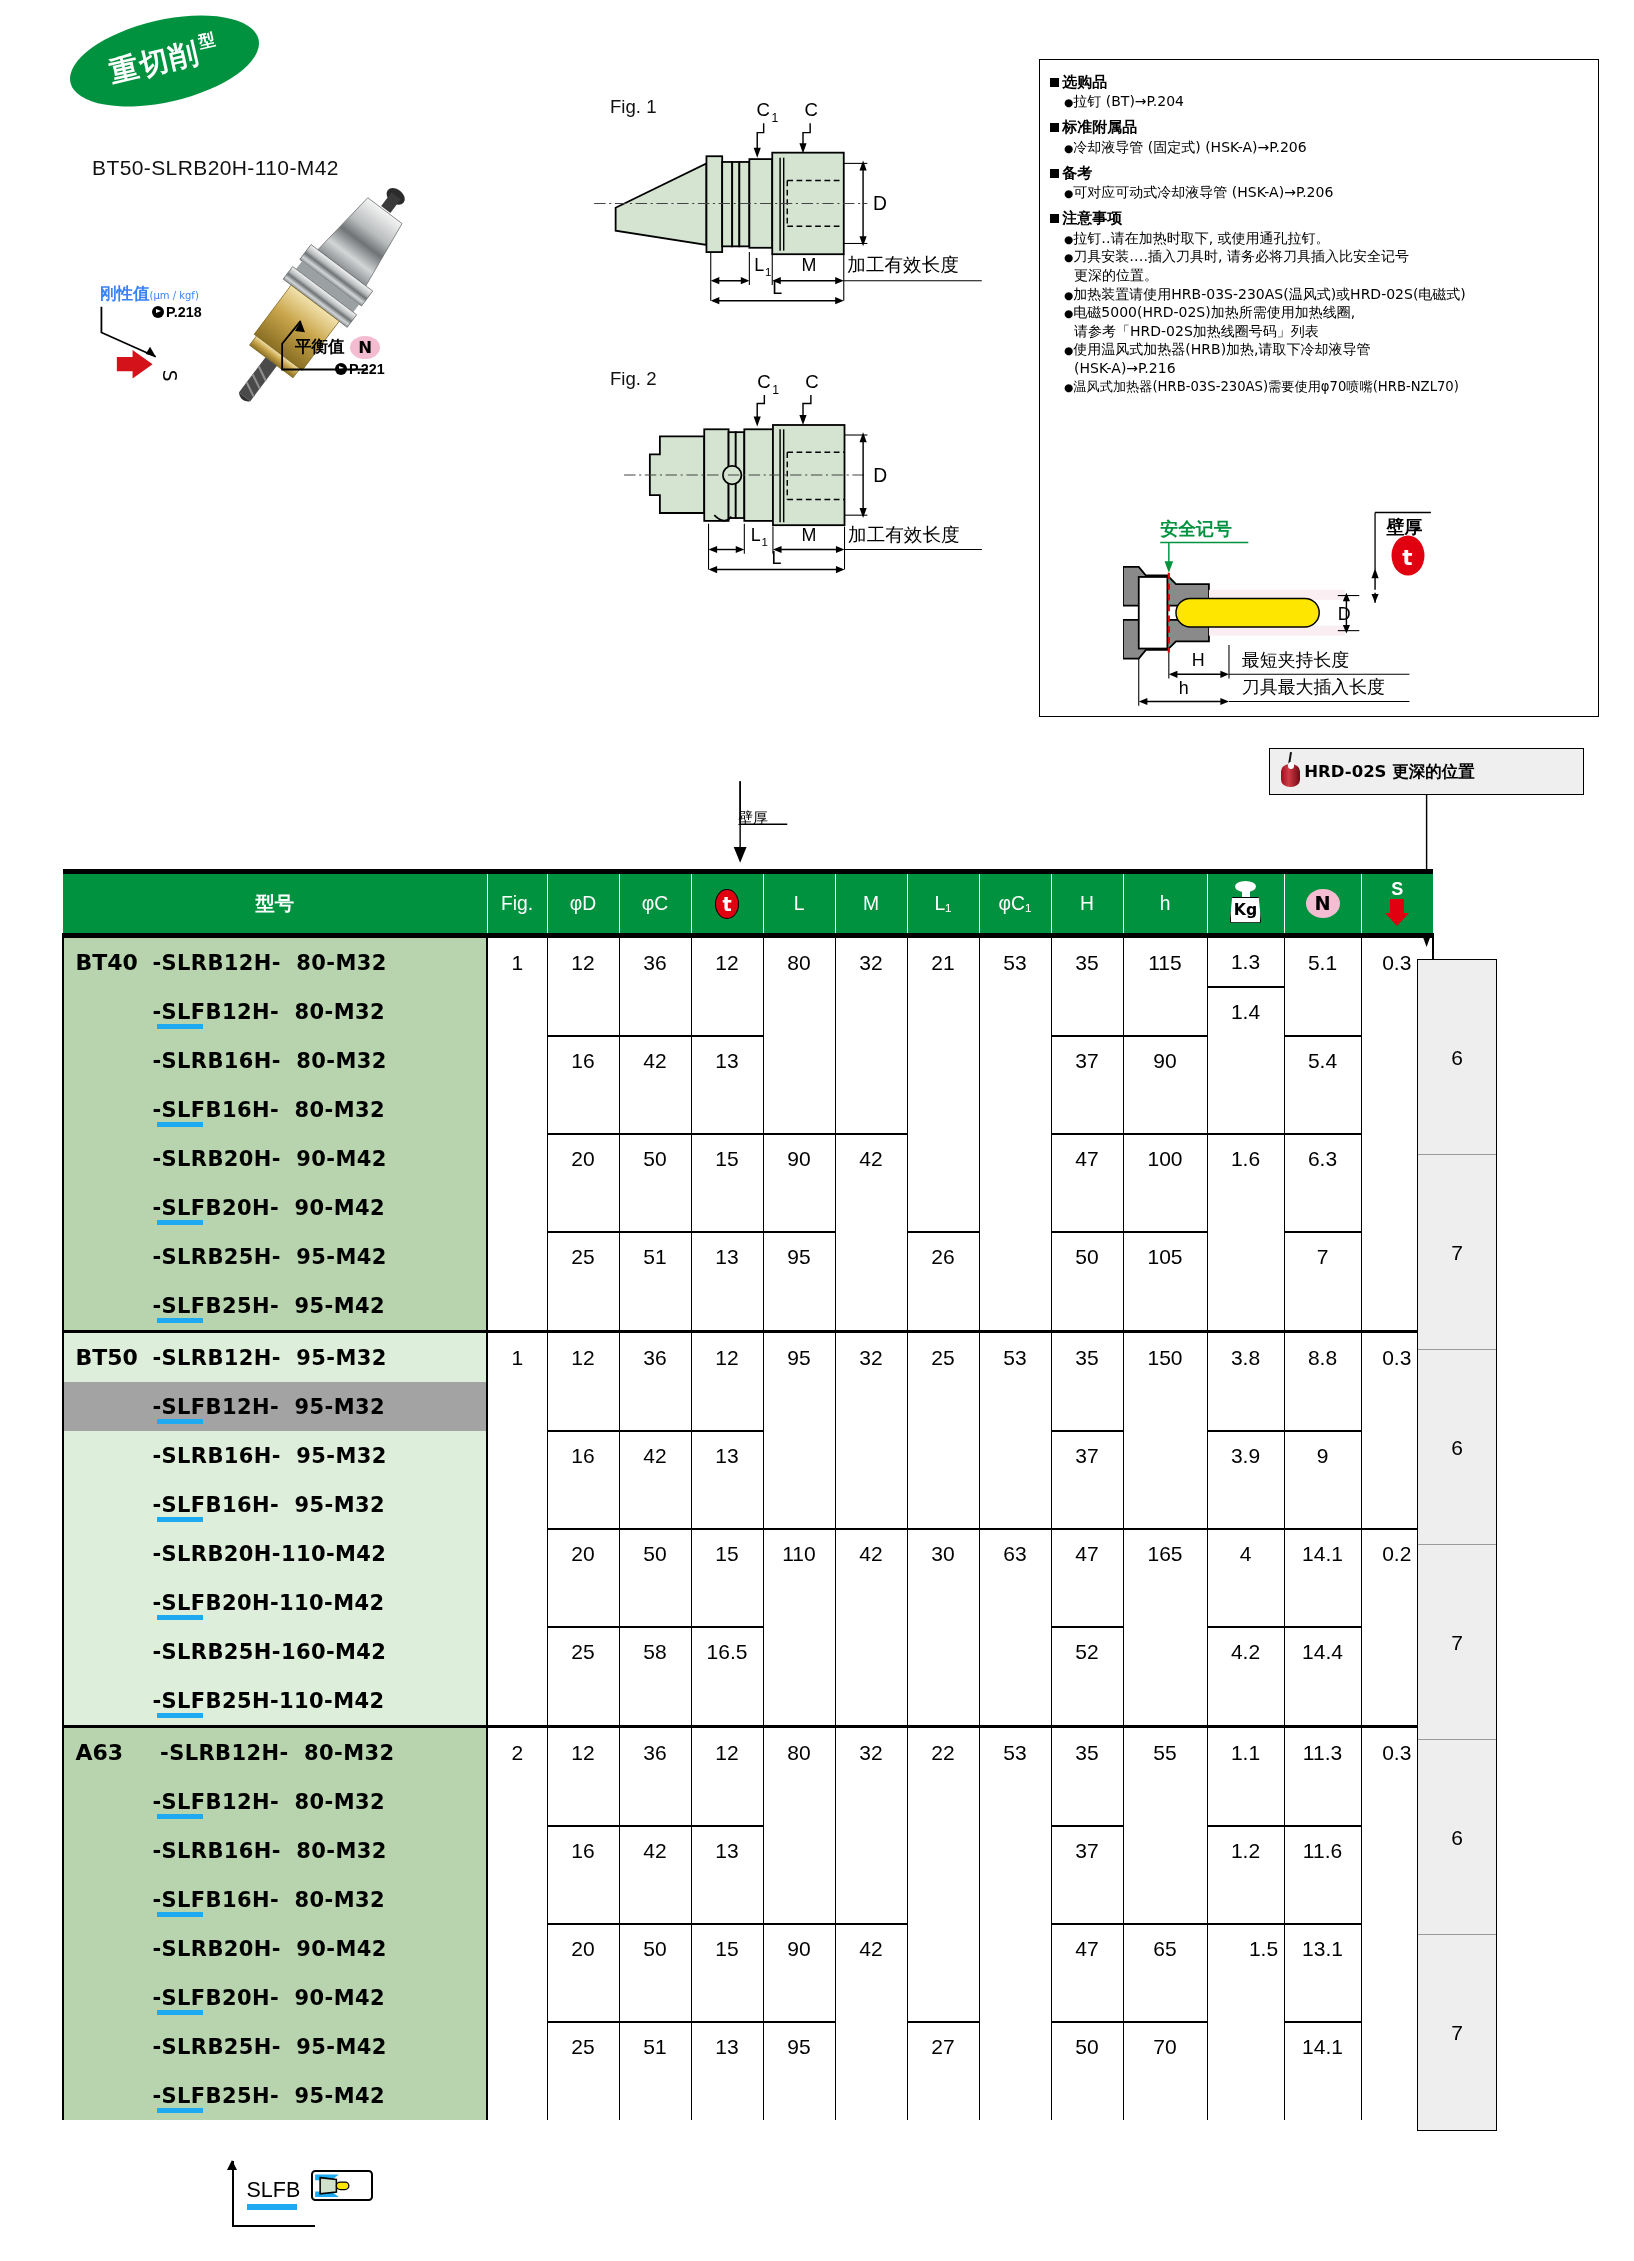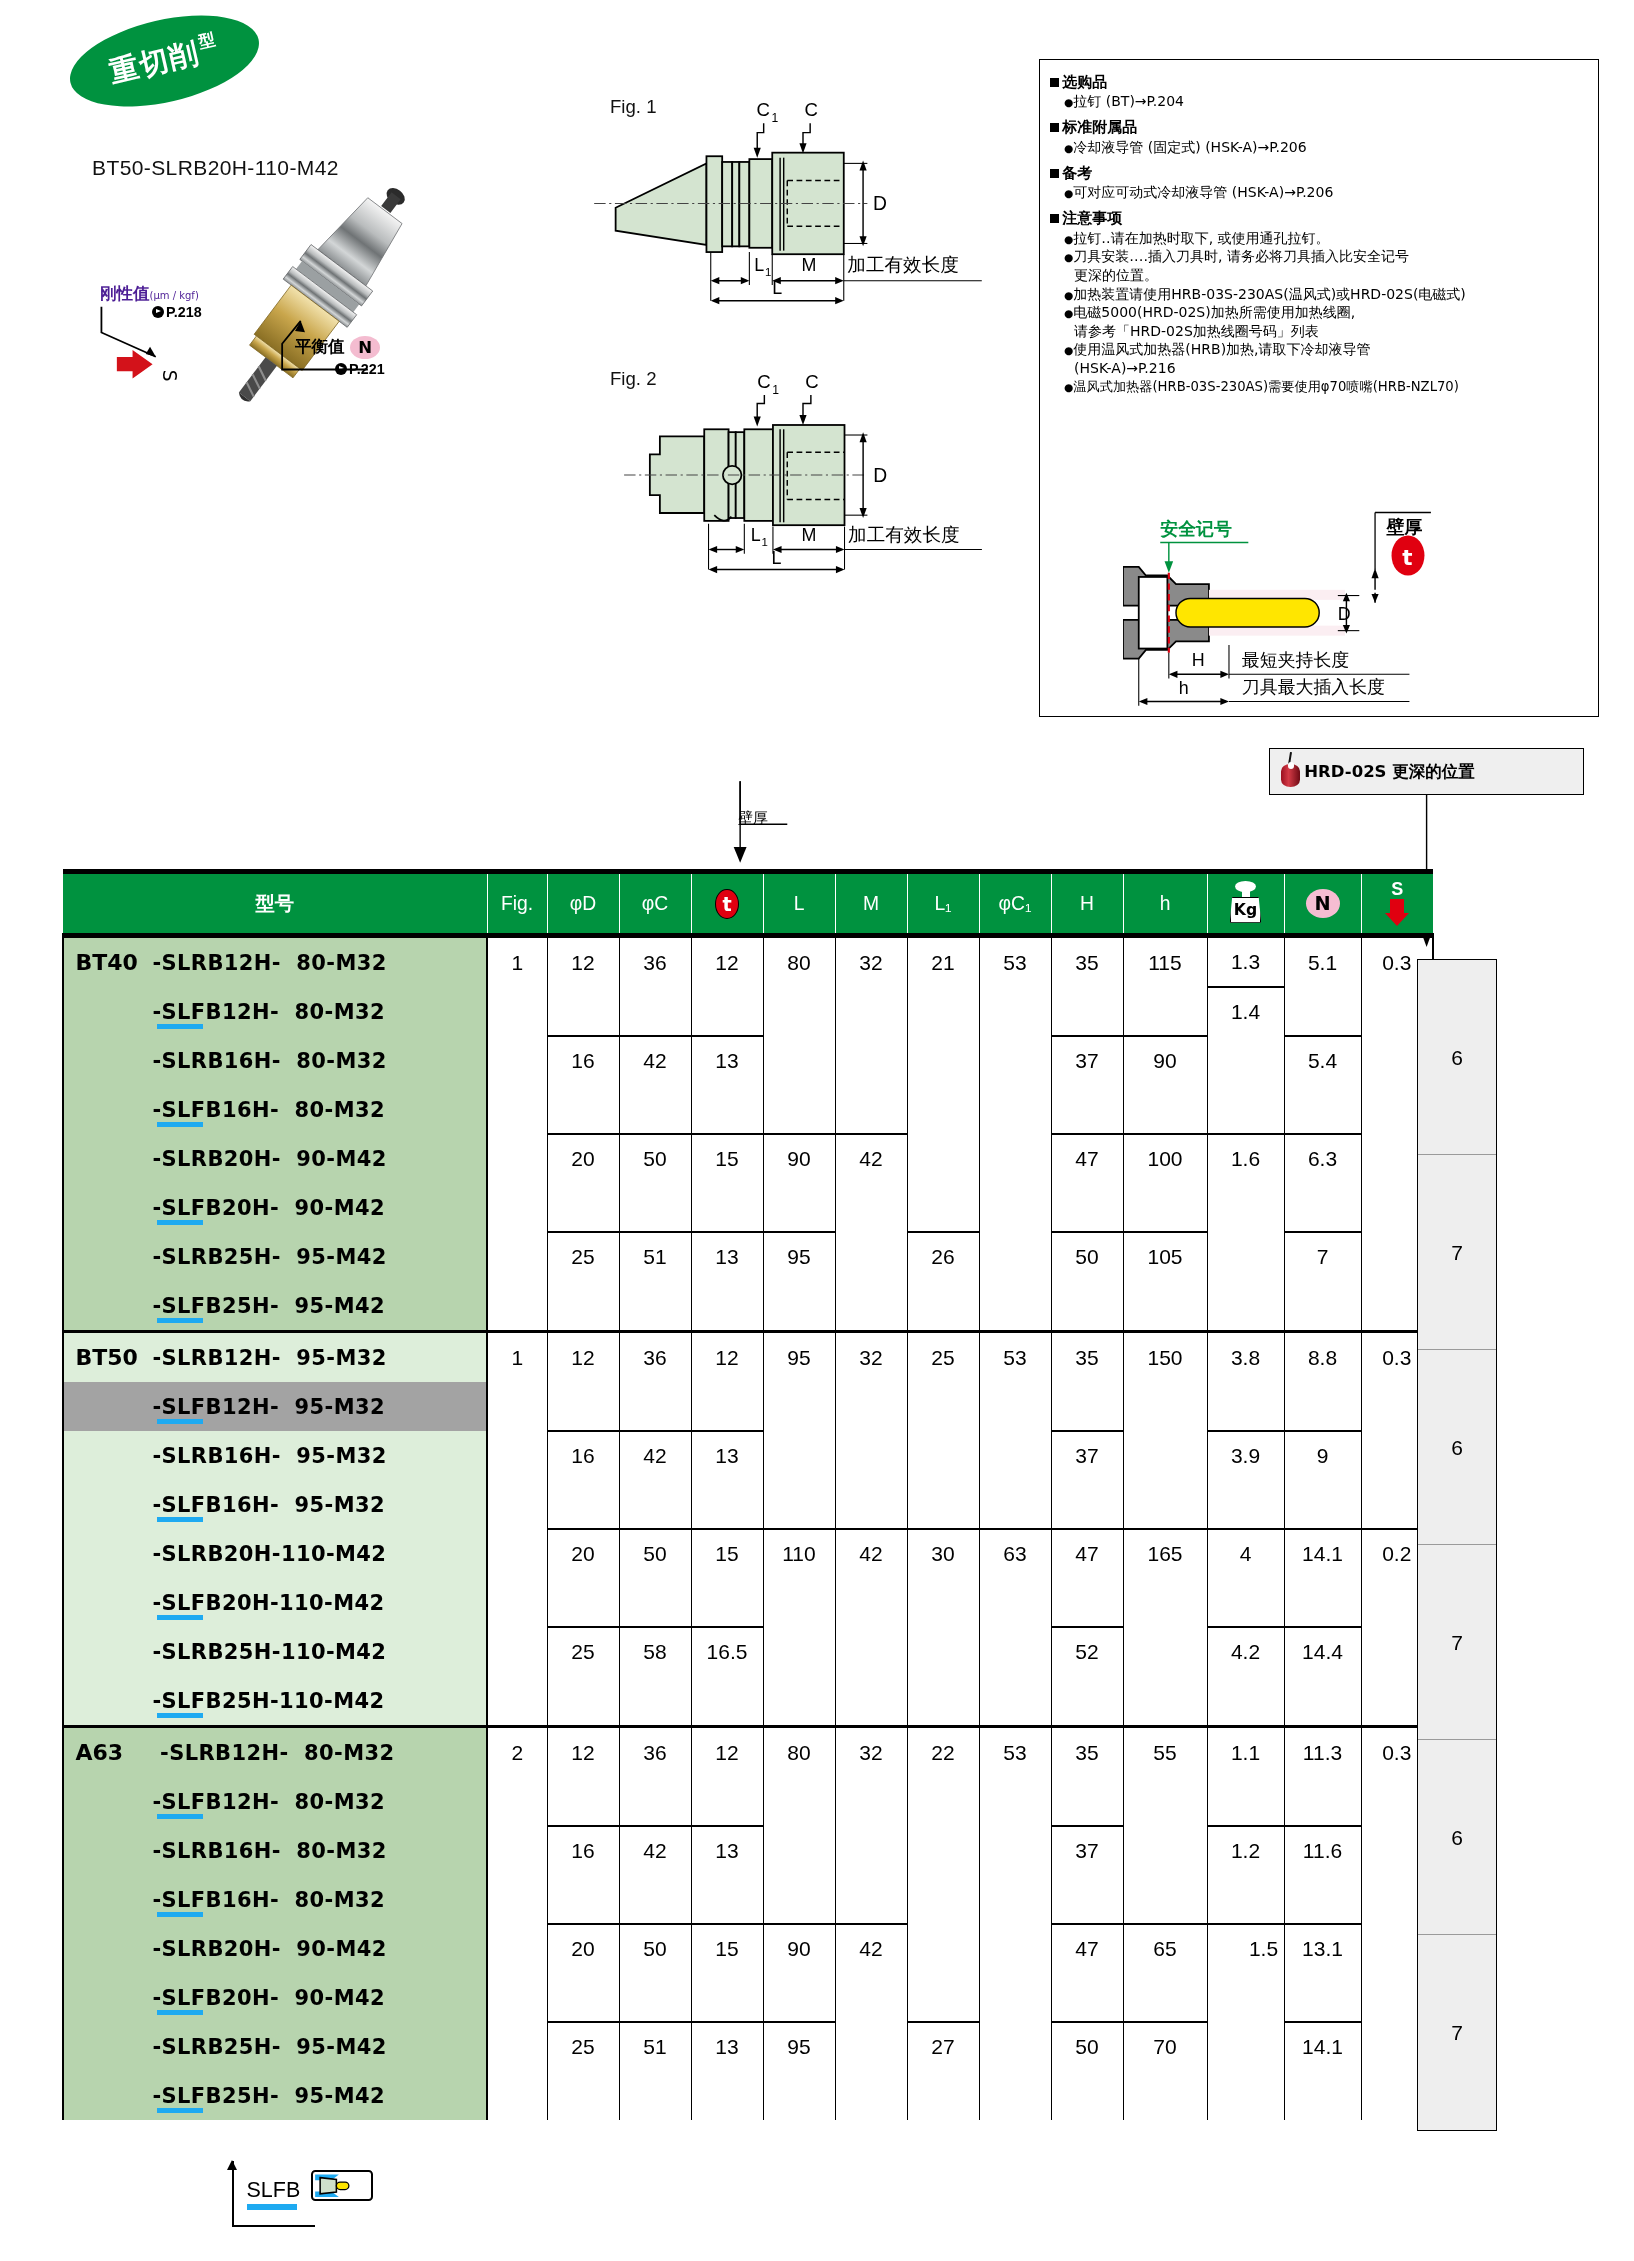--- a/index.html
+++ b/index.html
@@ -25,21 +25,21 @@
   }
   #badge-text .sub { font-size:16.5px; margin-left:2.1px; align-self:flex-start; margin-top:20px;}
   #product-code {
     position:absolute; left:92px; top:156px;
     font-size:21px; color:#111; letter-spacing:0.4px;
     font-family:"Liberation Sans",sans-serif;
   }
   #tool-photo { position:absolute; left:215px; top:154px; width:215px; height:279px; }
 
   .callout { position:absolute; font-family:"DejaVu Sans",sans-serif; }
-  #rigid-label { left:100px; top:283px; font-size:16.5px; font-weight:bold; color:#4c1d95; }
+  #rigid-label { left:100px; top:283px; font-size:16.5px; font-weight:bold; color:#3b82f6; }
   #rigid-label .unit { font-size:10px; font-weight:normal; }
   #rigid-page { position:absolute; left:152px; top:304px; font-size:14.3px; font-weight:bold; }
   #bal-label { left:295px; top:336px; font-size:16.5px; font-weight:bold; }
   #bal-page { position:absolute; left:335px; top:361px; font-size:14.3px; font-weight:bold; }
   .pgdot {
     display:inline-block; width:12px; height:12px; border-radius:50%;
     background:#000; position:relative; top:1.4px; margin-right:2.1px;
   }
   .pgdot::after {
     content:""; position:absolute; left:3.6px; top:2.9px;
@@ -828,21 +828,21 @@
           <td class="num"></td>
           <td class="num"></td>
           <td class="num"></td>
           <td class="num"></td>
           <td class="num last"></td>
         </tr>
         <tr>
           <td class="model" style="background: rgb(221, 238, 218);">
             <div class="mrow">
               <span class="mpfx"></span>
-              <span class="mcode">-SLRB25H-110-M42</span>
+              <span class="mcode">-SLRB25H-160-M42</span>
             </div>
           </td>
           <td class="num first"></td>
           <td class="num" style="border-top: 2.1px solid rgb(0, 0, 0);">25</td>
           <td class="num" style="border-top: 2.1px solid rgb(0, 0, 0);">58</td>
           <td class="num" style="border-top: 2.1px solid rgb(0, 0, 0);">16.5</td>
           <td class="num"></td>
           <td class="num"></td>
           <td class="num"></td>
           <td class="num"></td>

